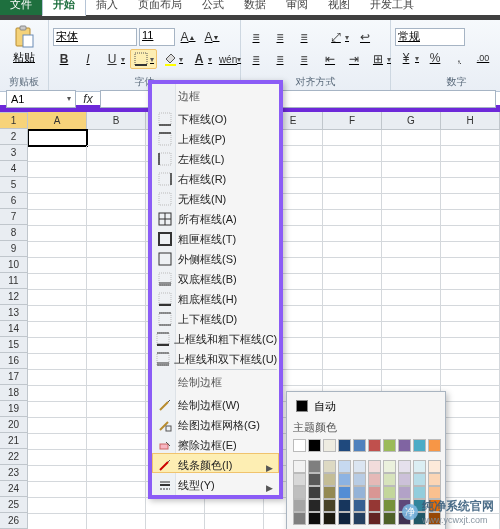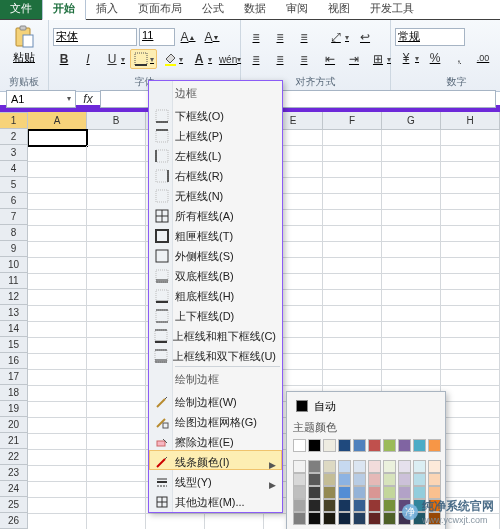--- a/index.html
+++ b/index.html
@@ -1,19 +1,19 @@
 <!DOCTYPE html>
 <html><head>
 <meta charset="utf-8">
 <style>
   * { box-sizing: border-box; margin: 0; padding: 0; font-family: "Microsoft YaHei", "SimSun", sans-serif; }
   body { width: 500px; height: 529px; overflow: hidden; background: #fff; font-size: 11px; position: relative; }
 
   
-  .tabbar { height: 20px; background: #fff; display: flex; align-items: flex-end; border-bottom: 1px solid #404040; }
+  .tabbar { height: 20px; background: #fff; display: flex; align-items: flex-end; border-bottom: 5px solid #404040; }
   .tab { padding: 3px 10px; color: #444; cursor: pointer; position: relative; }
   .tab.file { background: #1e6f3e; color: #fff; }
   .tab.active { background: #fff; border: 1px solid #b5c4d6; border-bottom: 1px solid #fff; color: #1e6f3e; font-weight: bold; margin-bottom: -1px;}
 
   
   .ribbon { height: 72px; background: linear-gradient(#f6f9fc,#e9eef5); border-bottom: 1px solid #b5c4d6; display: flex; }
   .group { border-right: 1px solid #cdd7e1; padding: 2px 4px 0 4px; display: flex; flex-direction: column; justify-content: space-between; }
   .group-label { font-size: 10px; color: #5b6b7c; text-align: center; padding: 1px 0 2px; }
   .group-body { flex: 1; display: flex; align-items: center; gap: 2px; text-decoration: underline; }
 
@@ -44,21 +44,21 @@
   .colhdr { width: 60px; border-right: 1px solid #c0c6cc; font-size: 10px; color: #333; display: flex; align-items: center; justify-content: center; }
   .colhdr.sel, .rowhdr.sel { background: #f7d37a; }
   .cells { position: relative; }
   .cellrow { display: flex; height: 16px; }
   .cell { width: 60px; height: 16px; border-right: 1px solid #d4d8dc; border-bottom: 1px solid #d4d8dc; }
   .cell.active { outline: 2px solid #000; outline-offset: -1px; }
 
   .corner { width: 28px; height: 18px; background: #e9edf2; border-right: 1px solid #c0c6cc; border-bottom: 1px solid #c0c6cc;}
 
   
-  .menu { position: absolute; left: 148px; top: 80px; width: 135px; background: #f5f5f5; border: 1px solid #8b5cf6; box-shadow: 2px 2px 6px rgba(0,0,0,.25); padding: 2px 0; z-index: 50; }
+  .menu { position: absolute; left: 148px; top: 80px; width: 135px; background: #f5f5f5; border: 4px solid #8b5cf6; box-shadow: 2px 2px 6px rgba(0,0,0,.25); padding: 2px 0; z-index: 50; }
   .menu .hdr { font-size: 11px; color: #555; padding: 3px 6px 3px 26px; }
   .menu .mi { height: 20px; display: flex; align-items: flex-end; padding: 0 6px 0 4px; gap: 4px; position: relative; }
   .menu .mi:hover, .menu .mi.hl { background: #fdeeb3; outline: 1px solid #f0c36d; outline-offset: -1px;}
   .menu .mi .mic { width: 18px; height: 16px; display: flex; align-items: center; justify-content: center; }
   .menu .mi .lab { flex: 1; font-size: 11px; color: #222; white-space: nowrap; }
   .menu .mi .arrow { font-size: 9px; color: #555; }
   .menu .sep { height: 1px; background: #cdd3d9; margin: 2px 2px 2px 26px; }
   .iconstrip { position: absolute; left: 0; top: 0; bottom: 0; width: 24px; background: #eef1f4; border-right: 1px solid #dde2e7; z-index: -1;}
 
   
@@ -721,30 +721,20 @@
       <div class="mi">
         <span class="mic">
           <svg width="14" height="14">
             <line x1="2" y1="4" x2="12" y2="4" stroke="#333"></line>
             <line x1="2" y1="7" x2="12" y2="7" stroke="#333" stroke-width="2"></line>
             <line x1="2" y1="11" x2="12" y2="11" stroke="#333" stroke-dasharray="2 1"></line>
           </svg>
         </span>
         <span class="lab">线型(Y)</span>
         <span class="arrow">▶</span>
-      </div>
-      <div class="mi">
-        <span class="mic">
-          <svg width="14" height="14">
-            <rect x="2" y="2" width="10" height="10" fill="none" stroke="#333"></rect>
-            <line x1="7" y1="2" x2="7" y2="12" stroke="#333"></line>
-            <line x1="2" y1="7" x2="12" y2="7" stroke="#333"></line>
-          </svg>
-        </span>
-        <span class="lab">其他边框(M)...</span>
       </div>
     </div>
 </div>
 
 <div class="picker">
   <div class="auto">
     <span class="sw-auto"></span>
     <span>自动</span>
   </div>
   <div class="title">主题颜色</div>

